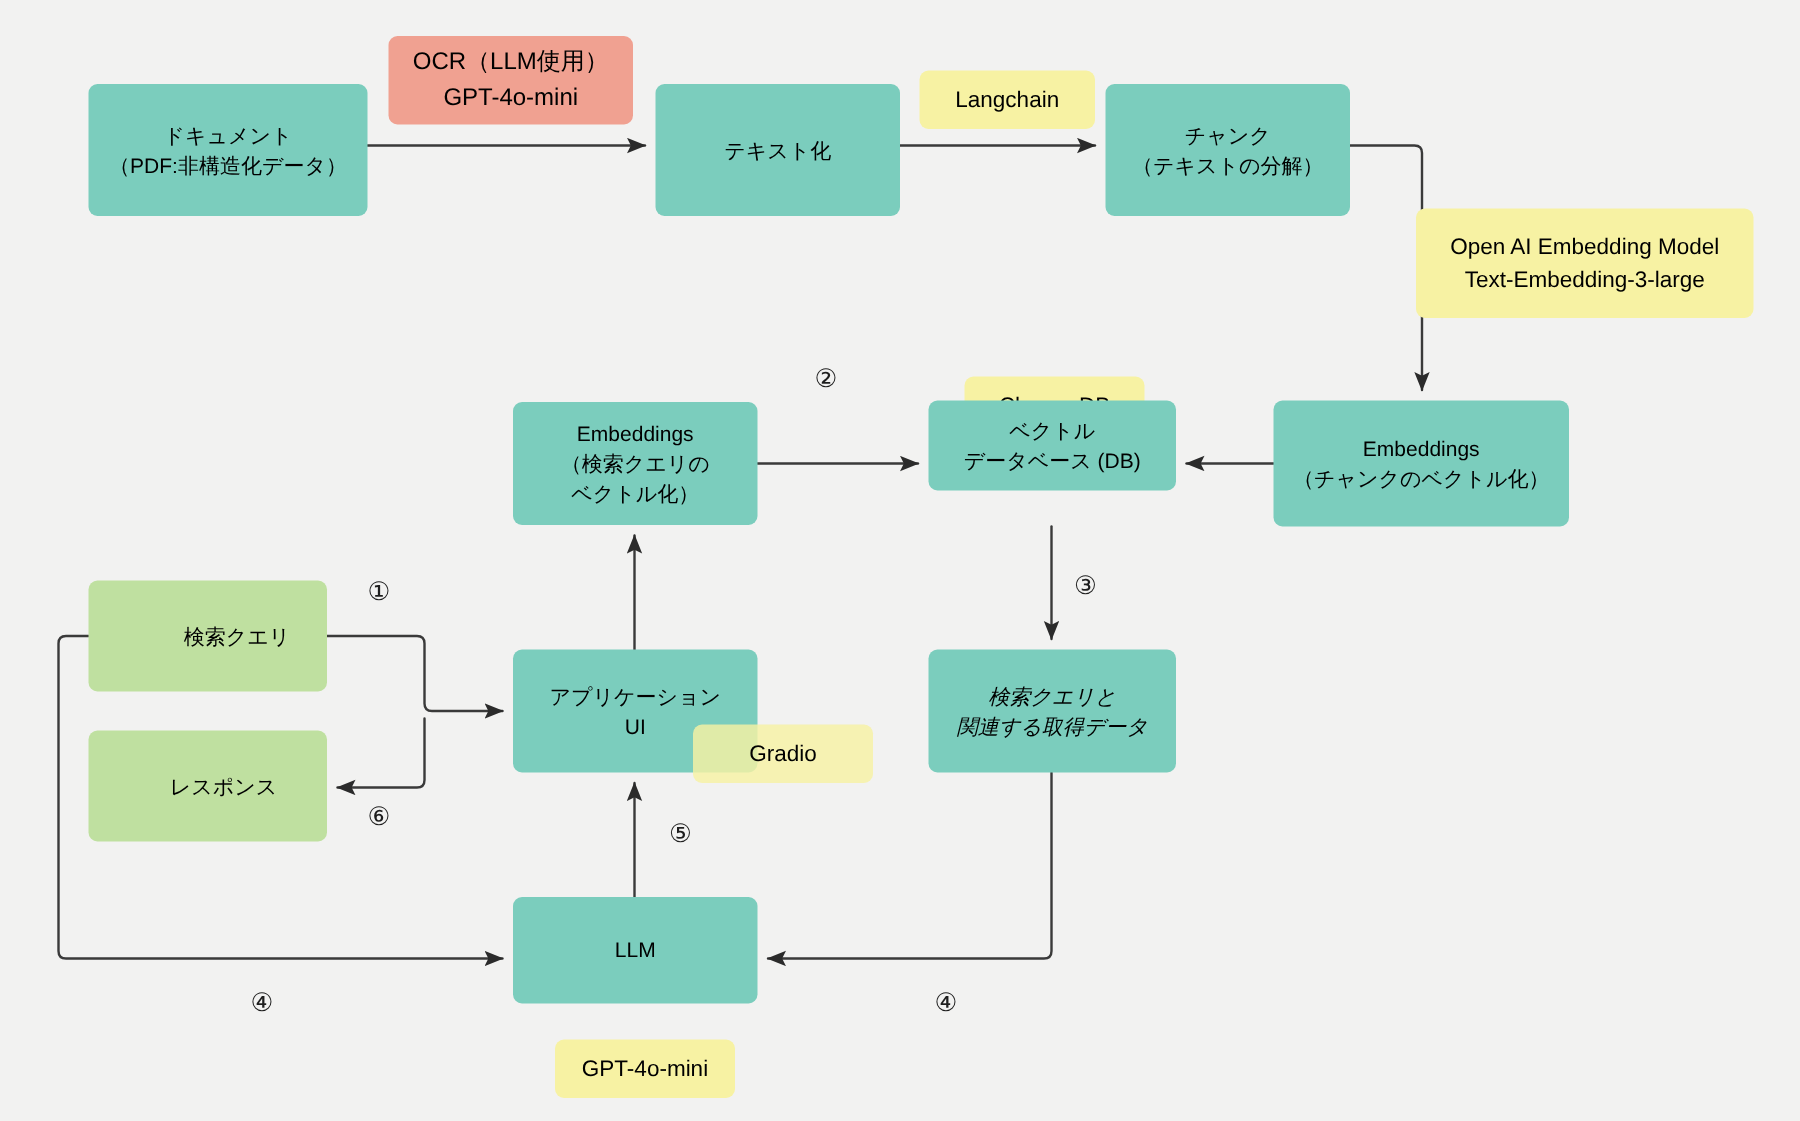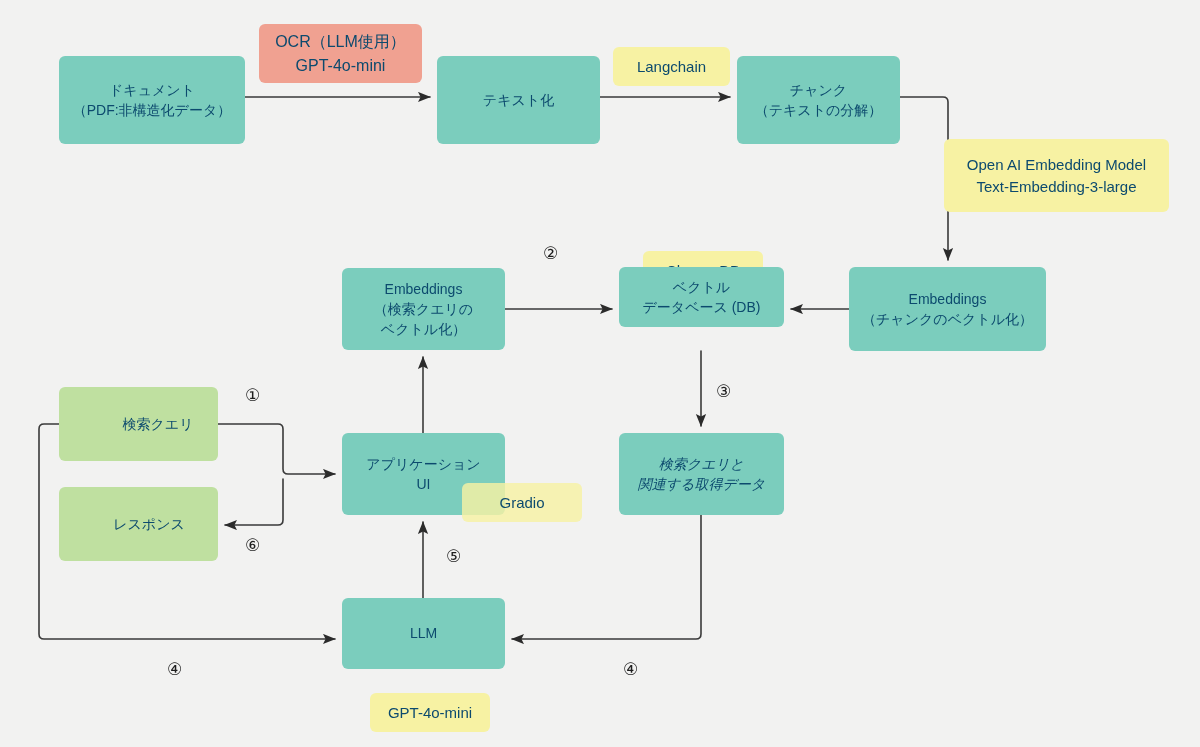--- a/index.html
+++ b/index.html
@@ -24,21 +24,21 @@
     pointer-events: none;
   }
   .node {
     position: absolute;
     box-sizing: border-box;
     border-radius: 6px;
     display: flex;
     align-items: center;
     justify-content: center;
     text-align: center;
-    color: #0c4a6e;
+    color: #000000;
     line-height: 1.45;
     white-space: pre-line;
     z-index: 2;
   }
   .node.teal   { background: #7bcdbd; }
   .node.green  { background: #bfe0a0; }
   .node.yellow { background: #f7f2a3; }
   .node.salmon { background: #f0a191; }
   .node.yellow-overlay {
     background: rgba(247, 242, 163, 0.82);

